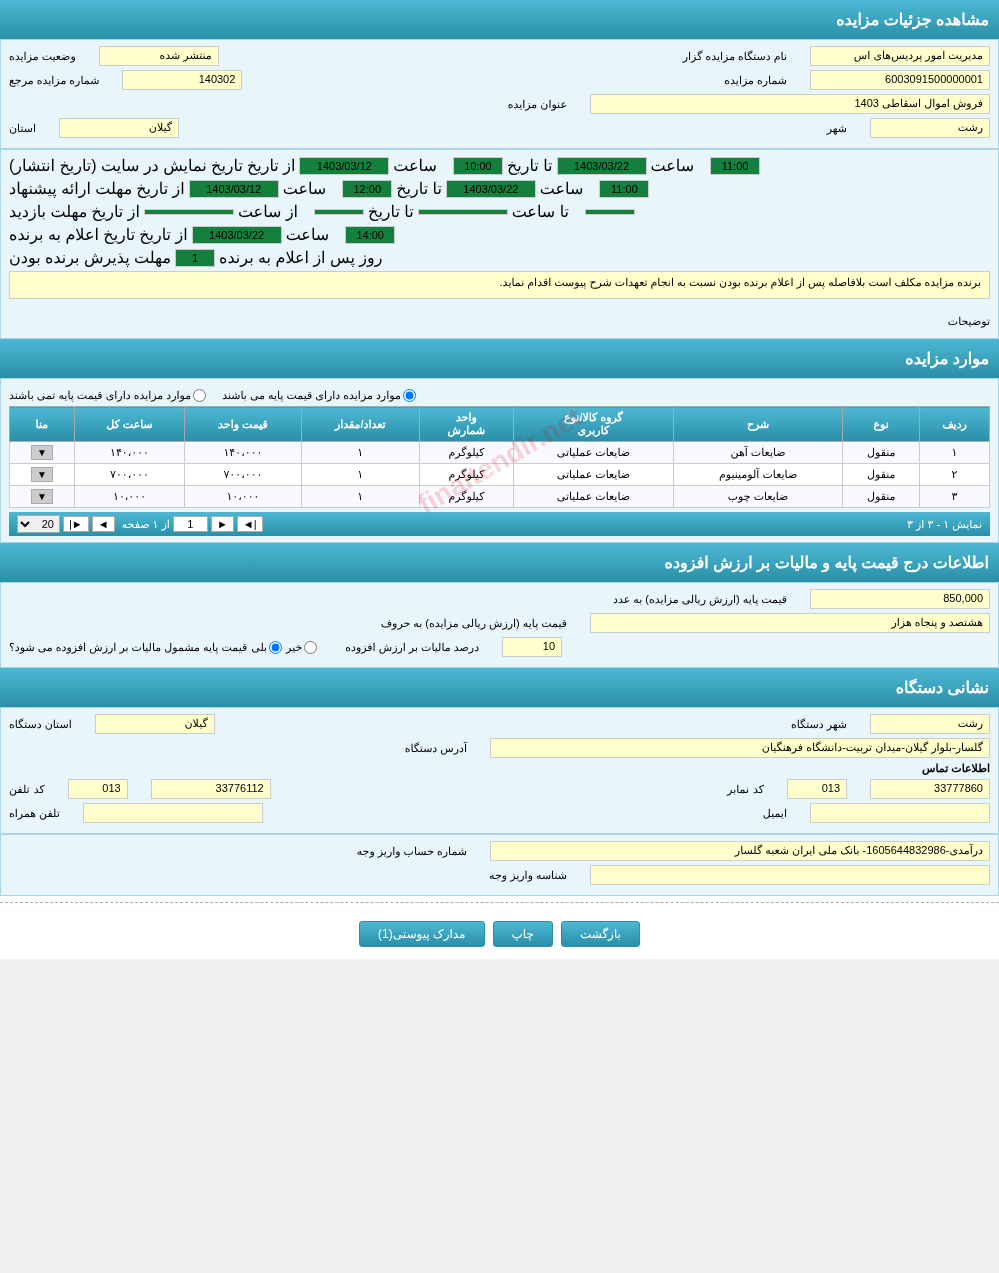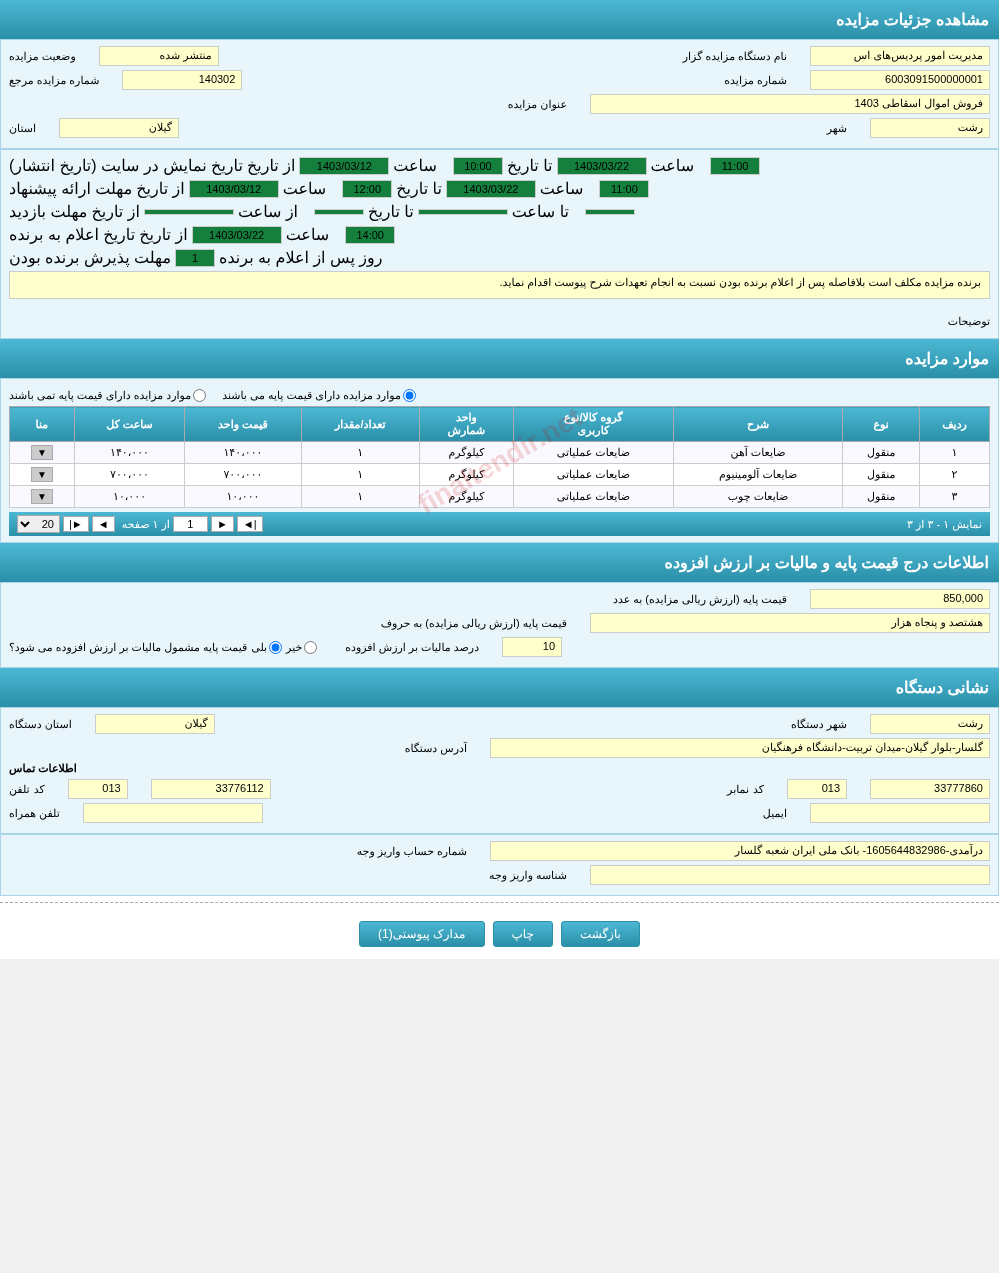--- a/index.html
+++ b/index.html
@@ -409,21 +409,21 @@
       <div style="flex:1"></div>
       <div class="form-value medium">گیلان</div>
       <span class="form-label">استان دستگاه</span>
     </div>
 
     <div class="form-row">
       <div class="form-value xlarge" style="min-width:500px;">گلسار-بلوار گیلان-میدان تربیت-دانشگاه فرهنگیان</div>
       <span class="form-label">آدرس دستگاه</span>
     </div>
 
-    <div class="form-row" style="justify-content:flex-end;">
+    <div class="form-row" style="">
       <span class="form-label" style="font-weight:bold;">اطلاعات تماس</span>
     </div>
 
     <div class="form-row">
       <div class="form-value medium">33777860</div>
       <div class="form-value small">013</div>
       <span class="form-label">کد</span>
       <span class="form-label">نمابر</span>
       <div style="flex:1"></div>
       <div class="form-value medium">33776112</div>

